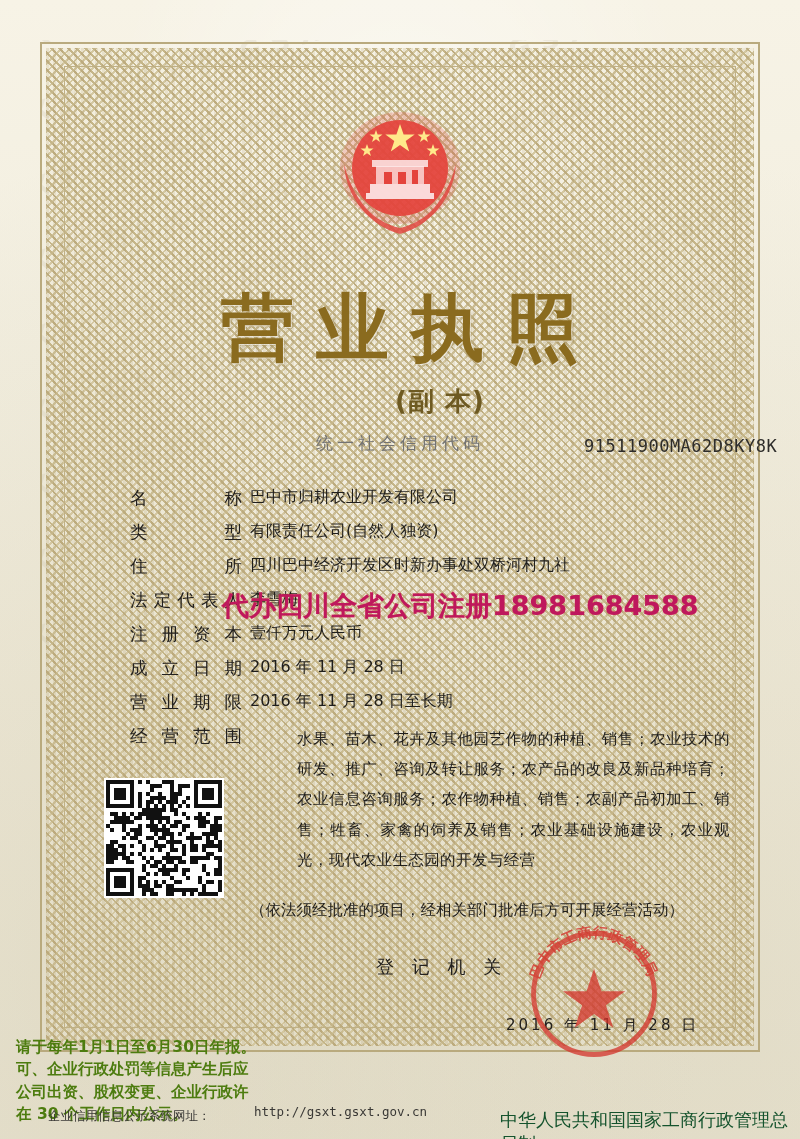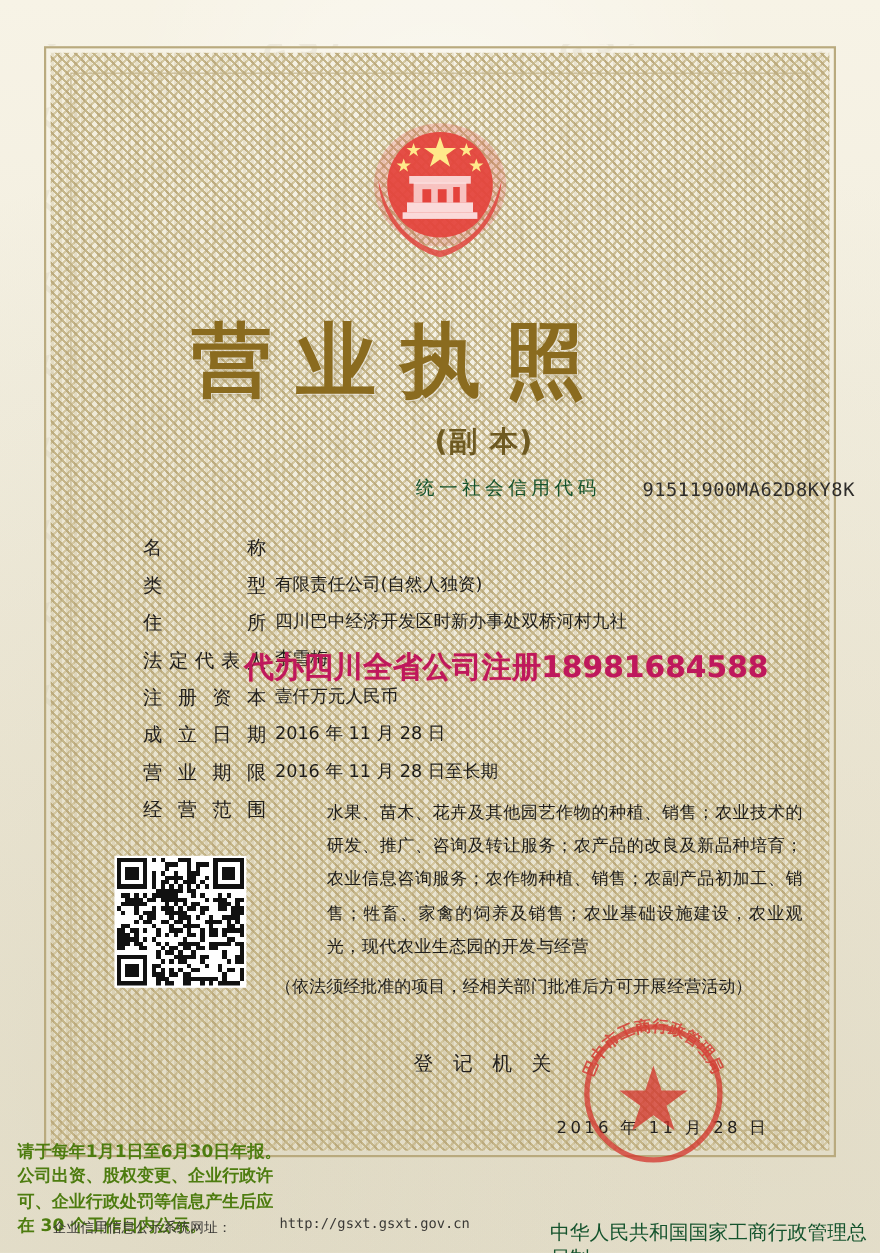--- a/index.html
+++ b/index.html
@@ -103,21 +103,21 @@
     left: 336px;
     top: 106px;
     width: 128px;
     height: 140px;
   }
   
   .title {
     position: absolute;
     top: 280px;
     left: 0;
-    width: 706px;
+    width: 800px;
     text-align: center;
     font-family: "DejaVu Sans", "Liberation Sans", sans-serif;
     font-weight: 700;
     font-size: 73px;
     letter-spacing: 22px;
     text-indent: 22px;
     color: #8a6b1f;
     text-shadow: 1px 1px 0 rgba(255,255,255,0.6), 2px 2px 3px rgba(120,95,30,0.28);
   }
   .subtitle {
@@ -130,24 +130,24 @@
     font-weight: 700;
     color: #6e5a22;
     letter-spacing: 1px;
     padding-left: 40px;
   }
   .credit-label {
     position: absolute;
     top: 432px;
     left: 316px;
     width: 230px;
-    text-align: right;
+    text-align: left;
     font-size: 17px;
     letter-spacing: 4px;
-    color: #14532d;
+    color: #737373;
   }
   .credit-code {
     position: absolute;
     top: 436px;
     left: 536px;
     font-family: "DejaVu Sans Mono", "Liberation Mono", monospace;
     font-size: 17px;
     letter-spacing: 0.5px;
     color: #2e2d2b;
     white-space: nowrap;
@@ -185,21 +185,21 @@
     line-height: 1.35;
   }
   .row-value.scope {
     line-height: 1.95;
     font-size: 15.5px;
     letter-spacing: 0.4px;
     text-align: justify;
     padding-left: 47px;
   }
   .scope-note {
-    margin-top: 2px;
+    margin-top: 15px;
     font-size: 15.5px;
     color: #1f1e1c;
   }
 
   
   .red-overlay {
     position: absolute;
     left: 222px;
     top: 588px;
     font-size: 27px;
@@ -346,20 +346,21 @@
   <div class="subtitle">(副 本)</div>
   <div class="credit-label">统一社会信用代码</div>
   <div class="credit-code">91511900MA62D8KY8K</div>
 
   <div class="fields" id="fields">
       <div class="row">
         <div class="row-label">
           <span>名</span>
           <span>称</span>
         </div>
+        <div class="row-value">巴中市归耕农业开发有限公司</div>
       </div>
       <div class="row">
         <div class="row-label">
           <span>类</span>
           <span>型</span>
         </div>
         <div class="row-value">有限责任公司(自然人独资)</div>
       </div>
       <div class="row">
         <div class="row-label">
@@ -860,22 +861,22 @@
       <circle cx="80" cy="80" r="62" fill="none" stroke="#d4322a" stroke-width="5" opacity="0.85"></circle>
       <polygon points="80,54 87.6,77.2 112,77.2 92.2,91.5 99.8,114.7 80,100.4 60.2,114.7 67.8,91.5 48,77.2 72.4,77.2" fill="#d4322a" opacity="0.85"></polygon>
       <text font-size="15" fill="#d4322a" opacity="0.9" font-family="DejaVu Sans, sans-serif" font-weight="700">
         <textPath href="#sealarc2" startOffset="8%">巴中市工商行政管理局</textPath>
       </text>
     </svg>
   </div>
 
   <div class="notice" id="notice">
       <div>请于每年1月1日至6月30日年报。</div>
+      <div>可、企业行政处罚等信息产生后应</div>
       <div>公司出资、股权变更、企业行政许</div>
-      <div>可、企业行政处罚等信息产生后应</div>
       <div>在 30 个工作日内公示。</div>
     </div>
 
   <div class="footer-left">企业信用信息公示系统网址：</div>
   <div class="footer-url">http://gsxt.gsxt.gov.cn</div>
   <div class="footer-right">中华人民共和国国家工商行政管理总局制</div>
 
 </div>
 
 </body></html>

